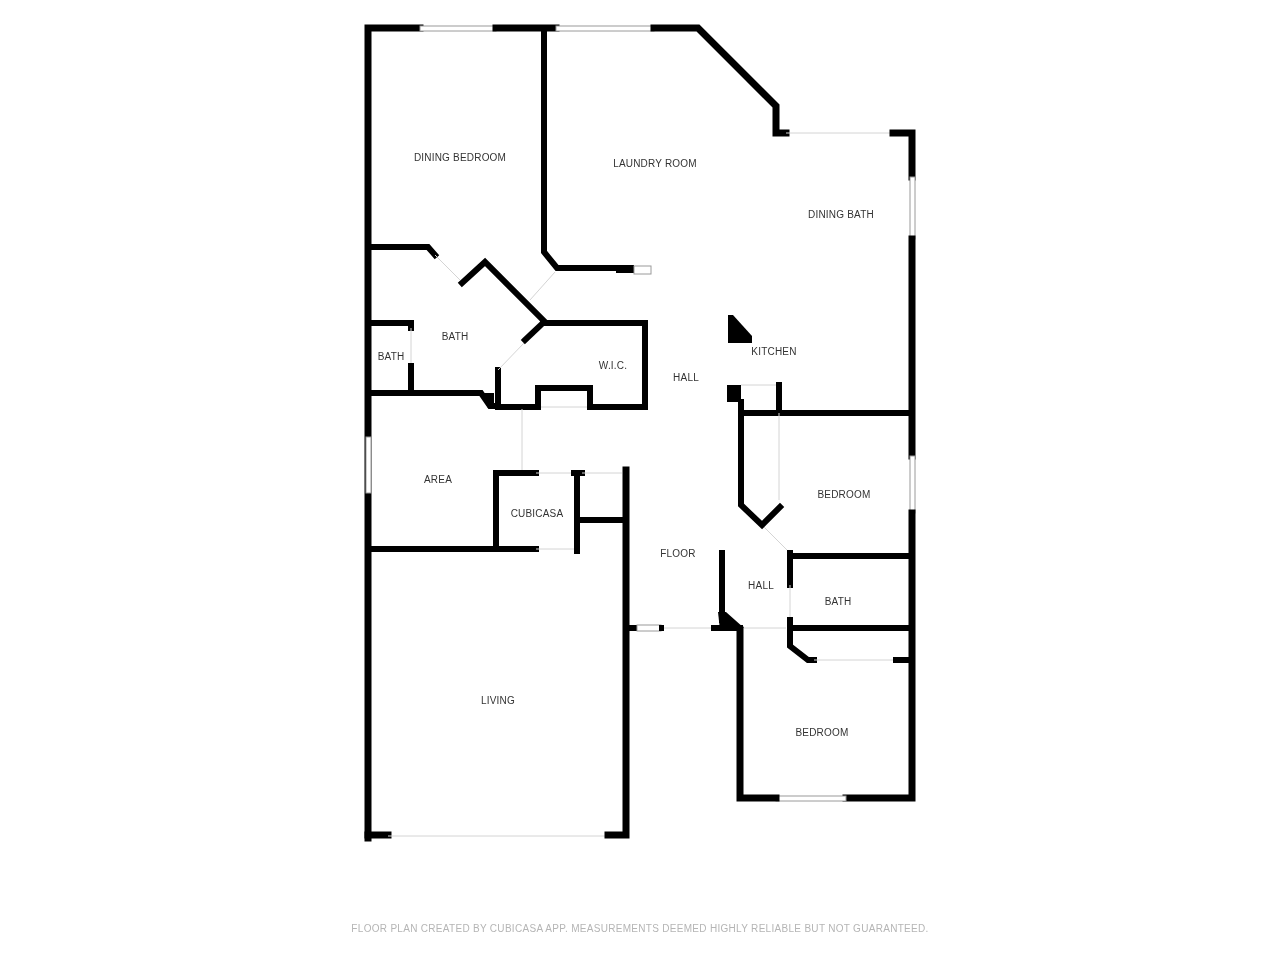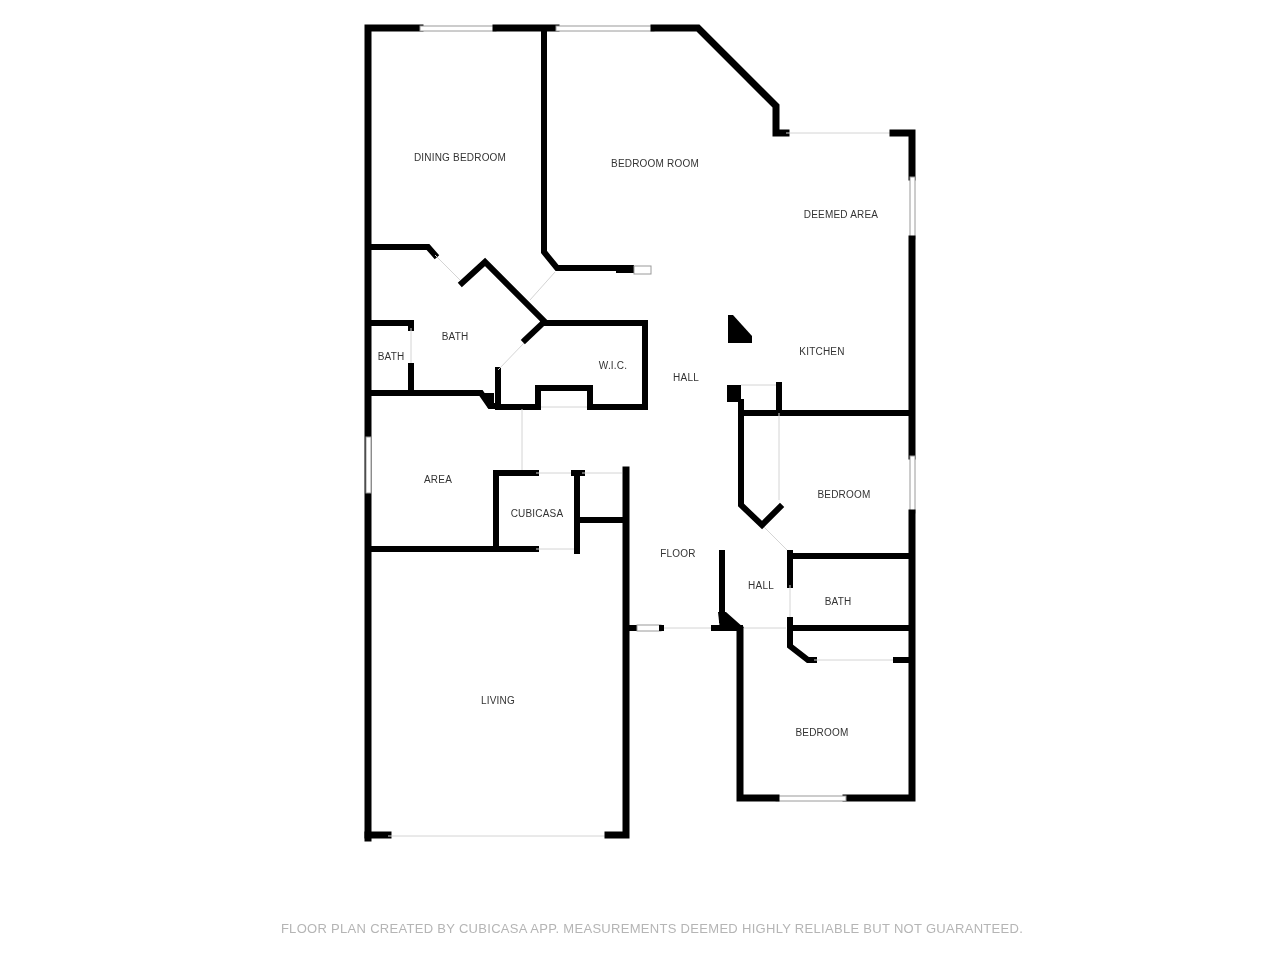--- a/index.html
+++ b/index.html
@@ -4,21 +4,21 @@
 <style>
   html, body { margin: 0; padding: 0; background: #ffffff; }
   body { width: 1280px; height: 960px; position: relative; overflow: hidden; font-family: "Liberation Sans", sans-serif; }
   #plan { position: absolute; left: 0; top: 0; width: 1280px; height: 960px; }
   .wall { stroke: #000; stroke-width: 7; fill: none; stroke-linecap: square; stroke-linejoin: miter; }
   .wall-thin { stroke: #000; stroke-width: 6; fill: none; stroke-linecap: square; }
   .opening { stroke: #d4d4d4; stroke-width: 1; fill: none; }
   .window { fill: #ffffff; stroke: #9a9a9a; stroke-width: 1; }
   .solid { fill: #000; }
   .room-label { position: absolute; font-size: 10px; color: #333; letter-spacing: 0.2px; white-space: nowrap; transform: translate(-50%, -50%); }
-  .footer { position: absolute; left: 640px; top: 928px; transform: translate(-50%, -50%); font-size: 13px; color: #b5b5b5; letter-spacing: 0.3px; white-space: nowrap; margin-left: 12px; }
+  .footer { position: absolute; left: 640px; top: 928px; transform: translate(-50%, -50%); font-size: 10px; color: #b5b5b5; letter-spacing: 0.3px; white-space: nowrap; }
 </style>
 </head>
 <body>
 
 <svg id="plan" viewBox="0 0 1280 960" xmlns="http://www.w3.org/2000/svg">
 
   <g>
 
     <polyline class="wall" points="368,838 368,28 420,28"></polyline>
     <rect class="window" x="420" y="26" width="76" height="5"></rect>
@@ -98,27 +98,27 @@
     <line class="wall-thin" x1="722" y1="553" x2="722" y2="620"></line>
     <line class="opening" x1="744" y1="628" x2="786" y2="628"></line>
 
     <polyline class="wall-thin" points="790,628 790,646 808,660 814,660"></polyline>
     <line class="opening" x1="814" y1="660" x2="896" y2="660"></line>
     <line class="wall-thin" x1="896" y1="660" x2="910" y2="660"></line>
   </g>
 </svg>
 
 <div class="room-label" style="left:460px;top:157px">DINING BEDROOM</div>
-<div class="room-label" style="left:655px;top:163px">BEDROOM ROOM</div>
-<div class="room-label" style="left:841px;top:214px">DEEMED AREA</div>
+<div class="room-label" style="left:655px;top:163px">LAUNDRY ROOM</div>
+<div class="room-label" style="left:841px;top:214px">DINING BATH</div>
 <div class="room-label" style="left:455px;top:336px">BATH</div>
 <div class="room-label" style="left:391px;top:356px">BATH</div>
 <div class="room-label" style="left:613px;top:365px">W.I.C.</div>
 <div class="room-label" style="left:686px;top:377px">HALL</div>
-<div class="room-label" style="left:822px;top:351px">KITCHEN</div>
+<div class="room-label" style="left:774px;top:351px">KITCHEN</div>
 <div class="room-label" style="left:438px;top:479px">AREA</div>
 <div class="room-label" style="left:537px;top:513px">CUBICASA</div>
 <div class="room-label" style="left:844px;top:494px">BEDROOM</div>
 <div class="room-label" style="left:678px;top:553px">FLOOR</div>
 <div class="room-label" style="left:761px;top:585px">HALL</div>
 <div class="room-label" style="left:838px;top:601px">BATH</div>
 <div class="room-label" style="left:498px;top:700px">LIVING</div>
 <div class="room-label" style="left:822px;top:732px">BEDROOM</div>
 
 <div class="footer">FLOOR PLAN CREATED BY CUBICASA APP. MEASUREMENTS DEEMED HIGHLY RELIABLE BUT NOT GUARANTEED.</div>

